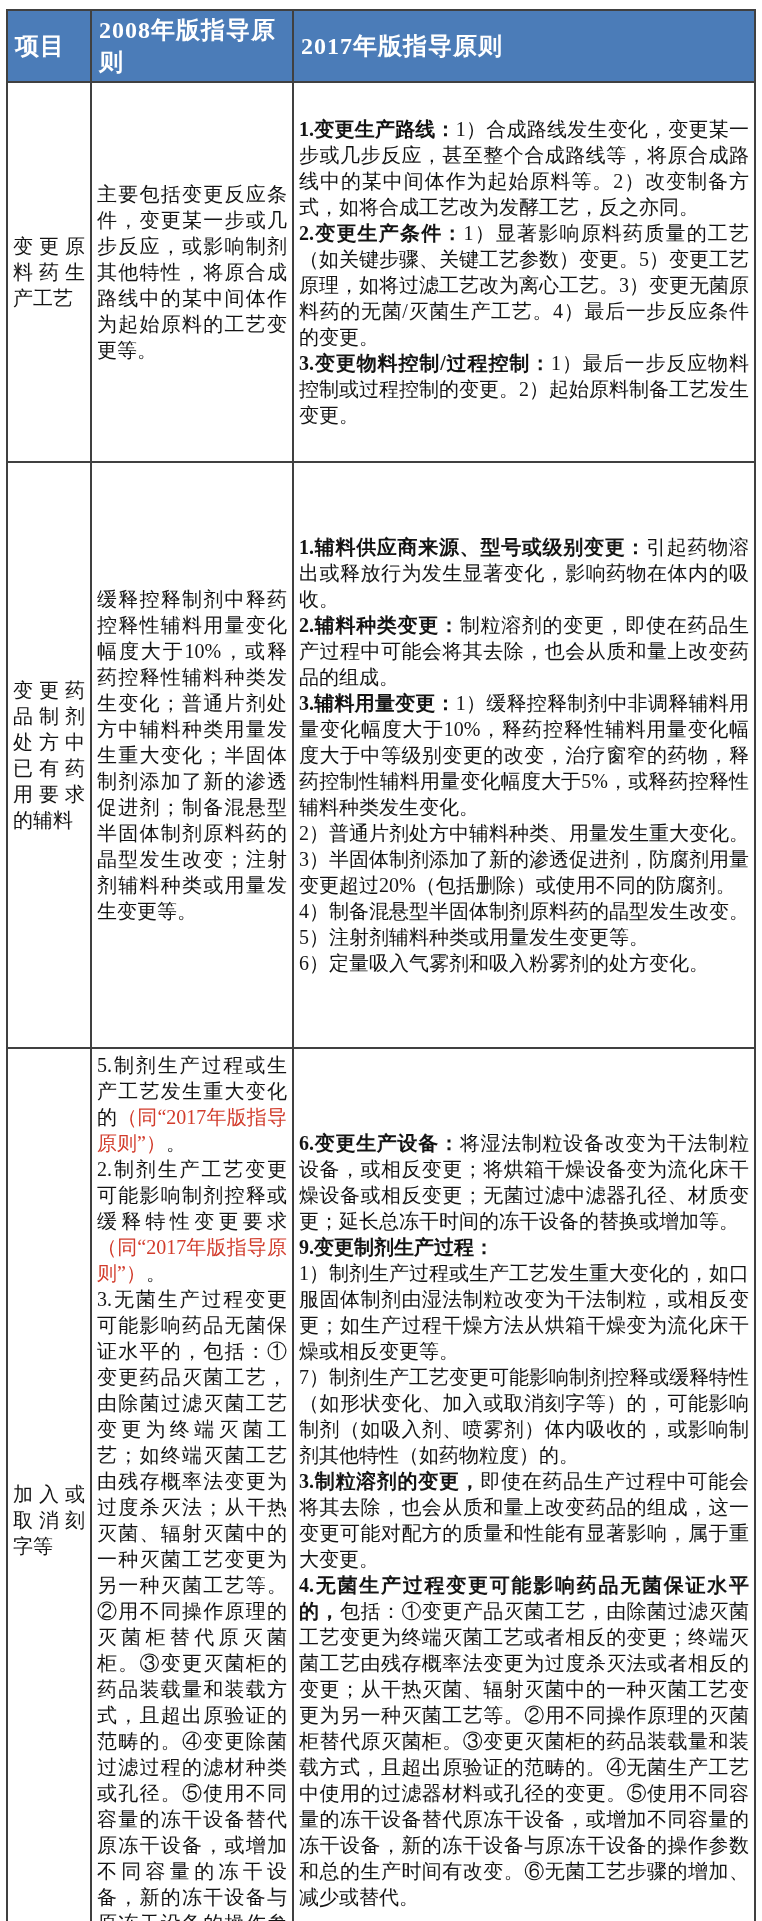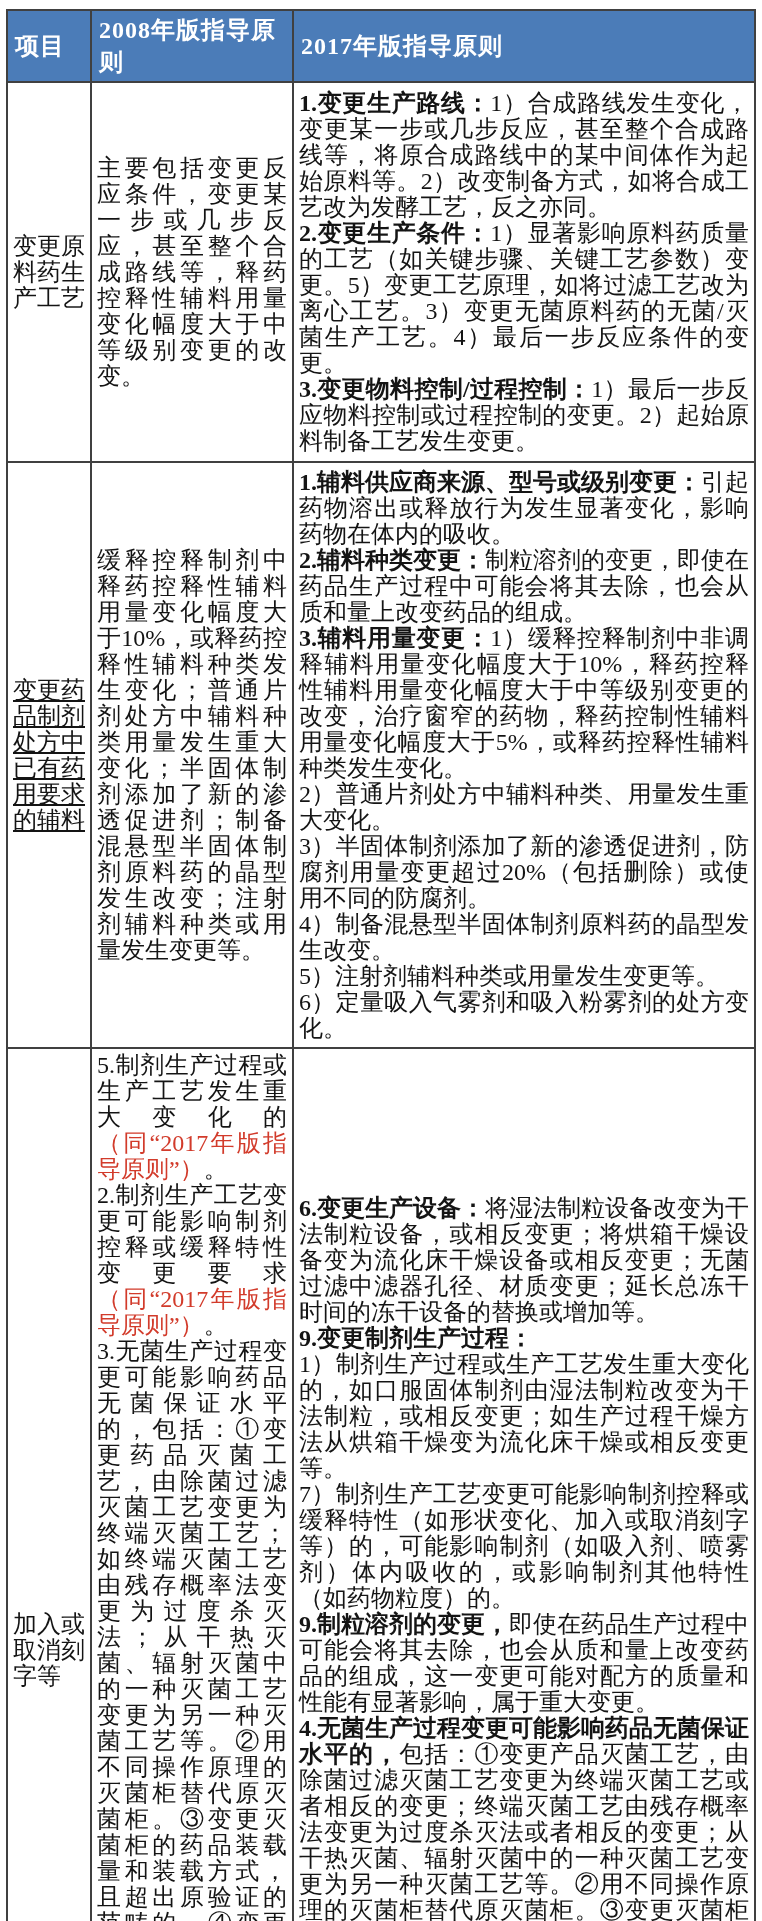--- a/index.html
+++ b/index.html
@@ -7,21 +7,21 @@
   .page{padding:9px 6px 10px 6px;width:750px;}
   table.cmp{border-collapse:collapse;table-layout:fixed;width:750px;}
   table.cmp th, table.cmp td{border:2px solid #404040;}
   table.cmp th{
     background:var(--header-bg,#4b7cb8);
     color:var(--header-text,#ffffff);
     font-size:24px;font-weight:bold;text-align:left;
     padding:3px 7px;height:24px;letter-spacing:1px;
   }
   table.cmp td{
-    font-size:24px;line-height:26px;
+    font-size:20px;line-height:26px;
     padding:3px 5px;vertical-align:middle;
     text-align:justify;text-justify:inter-ideograph;
   }
   col.c1{width:84px;} col.c2{width:202px;} col.c3{width:462px;}
   td.col-item{padding:3px 4px;line-height:27px;}
   td p{margin:0;}
   .bold{font-weight:bold;}
   .red{color:var(--red,#d23b2b);}
 </style>
 </head>
@@ -40,30 +40,30 @@
         <th>2008年版指导原则</th>
         <th>2017年版指导原则</th>
       </tr>
     </thead>
     <tbody>
         <tr>
           <td class="col-item" style="height: 372px; margin-top: 40px;">
             <p>变更原料药生产工艺</p>
           </td>
           <td>
-            <p><span>主要包括变更反应条件，变更某一步或几步反应，甚至整个合成路线等，释药控释性辅料用量变化幅度大于中等级别变更的改变。</span></p>
+            <p><span>主要包括变更反应条件，变更某一步或几步反应，或影响制剂其他特性，将原合成路线中的某中间体作为起始原料的工艺变更等。</span></p>
           </td>
           <td>
             <p><span class="bold">1.变更生产路线：</span><span>1）合成路线发生变化，变更某一步或几步反应，甚至整个合成路线等，将原合成路线中的某中间体作为起始原料等。2）改变制备方式，如将合成工艺改为发酵工艺，反之亦同。</span></p>
             <p><span class="bold">2.变更生产条件：</span><span>1）显著影响原料药质量的工艺（如关键步骤、关键工艺参数）变更。5）变更工艺原理，如将过滤工艺改为离心工艺。3）变更无菌原料药的无菌/灭菌生产工艺。4）最后一步反应条件的变更。</span></p>
             <p><span class="bold">3.变更物料控制/过程控制：</span><span>1）最后一步反应物料控制或过程控制的变更。2）起始原料制备工艺发生变更。</span></p>
           </td>
         </tr>
         <tr>
-          <td class="col-item" style="height: 578px; text-decoration: underline;">
+          <td class="col-item" style="height: 578px;">
             <p>变更药品制剂处方中已有药用要求的辅料</p>
           </td>
           <td>
             <p><span>缓释控释制剂中释药控释性辅料用量变化幅度大于10%，或释药控释性辅料种类发生变化；普通片剂处方中辅料种类用量发生重大变化；半固体制剂添加了新的渗透促进剂；制备混悬型半固体制剂原料药的晶型发生改变；注射剂辅料种类或用量发生变更等。</span></p>
           </td>
           <td>
             <p><span class="bold">1.辅料供应商来源、型号或级别变更：</span><span>引起药物溶出或释放行为发生显著变化，影响药物在体内的吸收。</span></p>
             <p><span class="bold">2.辅料种类变更：</span><span>制粒溶剂的变更，即使在药品生产过程中可能会将其去除，也会从质和量上改变药品的组成。</span></p>
             <p><span class="bold">3.辅料用量变更：</span><span>1）缓释控释制剂中非调释辅料用量变化幅度大于10%，释药控释性辅料用量变化幅度大于中等级别变更的改变，治疗窗窄的药物，释药控制性辅料用量变化幅度大于5%，或释药控释性辅料种类发生变化。</span></p>
             <p><span>2）普通片剂处方中辅料种类、用量发生重大变化。</span></p>
@@ -80,19 +80,19 @@
           <td>
             <p><span>5.制剂生产过程或生产工艺发生重大变化的</span><span class="red">（同“2017年版指导原则”）</span><span>。</span></p>
             <p><span>2.制剂生产工艺变更可能影响制剂控释或缓释特性变更要求</span><span class="red">（同“2017年版指导原则”）</span><span>。</span></p>
             <p><span>3.无菌生产过程变更可能影响药品无菌保证水平的，包括：①变更药品灭菌工艺，由除菌过滤灭菌工艺变更为终端灭菌工艺；如终端灭菌工艺由残存概率法变更为过度杀灭法；从干热灭菌、辐射灭菌中的一种灭菌工艺变更为另一种灭菌工艺等。②用不同操作原理的灭菌柜替代原灭菌柜。③变更灭菌柜的药品装载量和装载方式，且超出原验证的范畴的。④变更除菌过滤过程的滤材种类或孔径。⑤使用不同容量的冻干设备替代原冻干设备，或增加不同容量的冻干设备，新的冻干设备与原冻干设备的操作参数和总的生产时间有改变。</span></p>
           </td>
           <td>
             <p><span class="bold">6.变更生产设备：</span><span>将湿法制粒设备改变为干法制粒设备，或相反变更；将烘箱干燥设备变为流化床干燥设备或相反变更；无菌过滤中滤器孔径、材质变更；延长总冻干时间的冻干设备的替换或增加等。</span></p>
             <p><span class="bold">9.变更制剂生产过程：</span></p>
             <p><span>1）制剂生产过程或生产工艺发生重大变化的，如口服固体制剂由湿法制粒改变为干法制粒，或相反变更；如生产过程干燥方法从烘箱干燥变为流化床干燥或相反变更等。</span></p>
             <p><span>7）制剂生产工艺变更可能影响制剂控释或缓释特性（如形状变化、加入或取消刻字等）的，可能影响制剂（如吸入剂、喷雾剂）体内吸收的，或影响制剂其他特性（如药物粒度）的。</span></p>
-            <p><span class="bold">9.制粒溶剂的变更，</span><span>即使在药品生产过程中可能会将其去除，也会从质和量上改变药品的组成，这一变更可能对配方的质量和性能有显著影响，属于重大变更。</span></p>
+            <p><span class="bold">3.制粒溶剂的变更，</span><span>即使在药品生产过程中可能会将其去除，也会从质和量上改变药品的组成，这一变更可能对配方的质量和性能有显著影响，属于重大变更。</span></p>
             <p><span class="bold">4.无菌生产过程变更可能影响药品无菌保证水平的，</span><span>包括：①变更产品灭菌工艺，由除菌过滤灭菌工艺变更为终端灭菌工艺或者相反的变更；终端灭菌工艺由残存概率法变更为过度杀灭法或者相反的变更；从干热灭菌、辐射灭菌中的一种灭菌工艺变更为另一种灭菌工艺等。②用不同操作原理的灭菌柜替代原灭菌柜。③变更灭菌柜的药品装载量和装载方式，且超出原验证的范畴的。④无菌生产工艺中使用的过滤器材料或孔径的变更。⑤使用不同容量的冻干设备替代原冻干设备，或增加不同容量的冻干设备，新的冻干设备与原冻干设备的操作参数和总的生产时间有改变。⑥无菌工艺步骤的增加、减少或替代。</span></p>
           </td>
         </tr>
       </tbody>
   </table>
 </div>
 
 </body></html>

